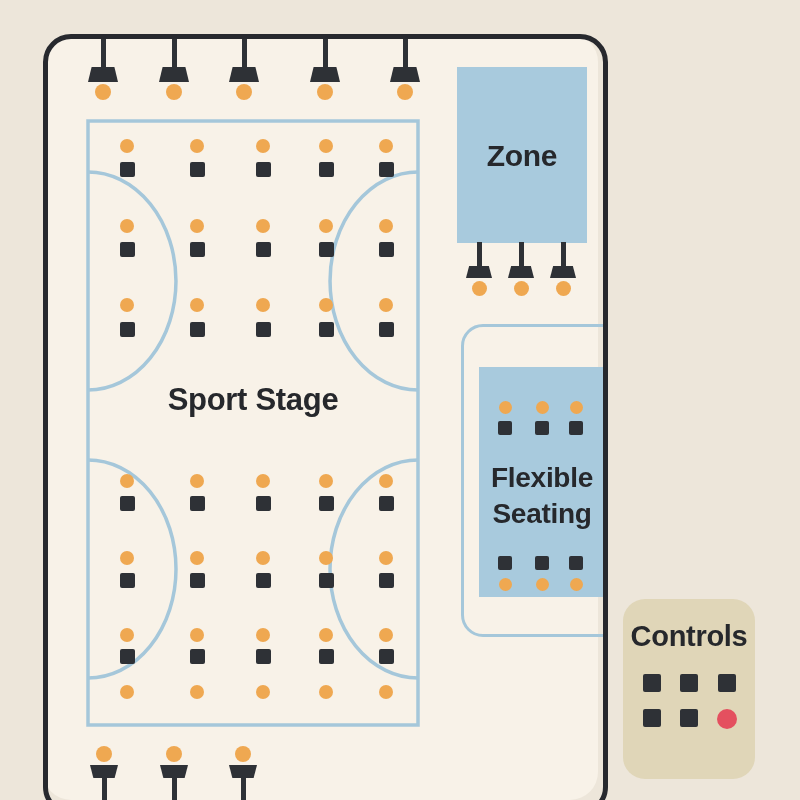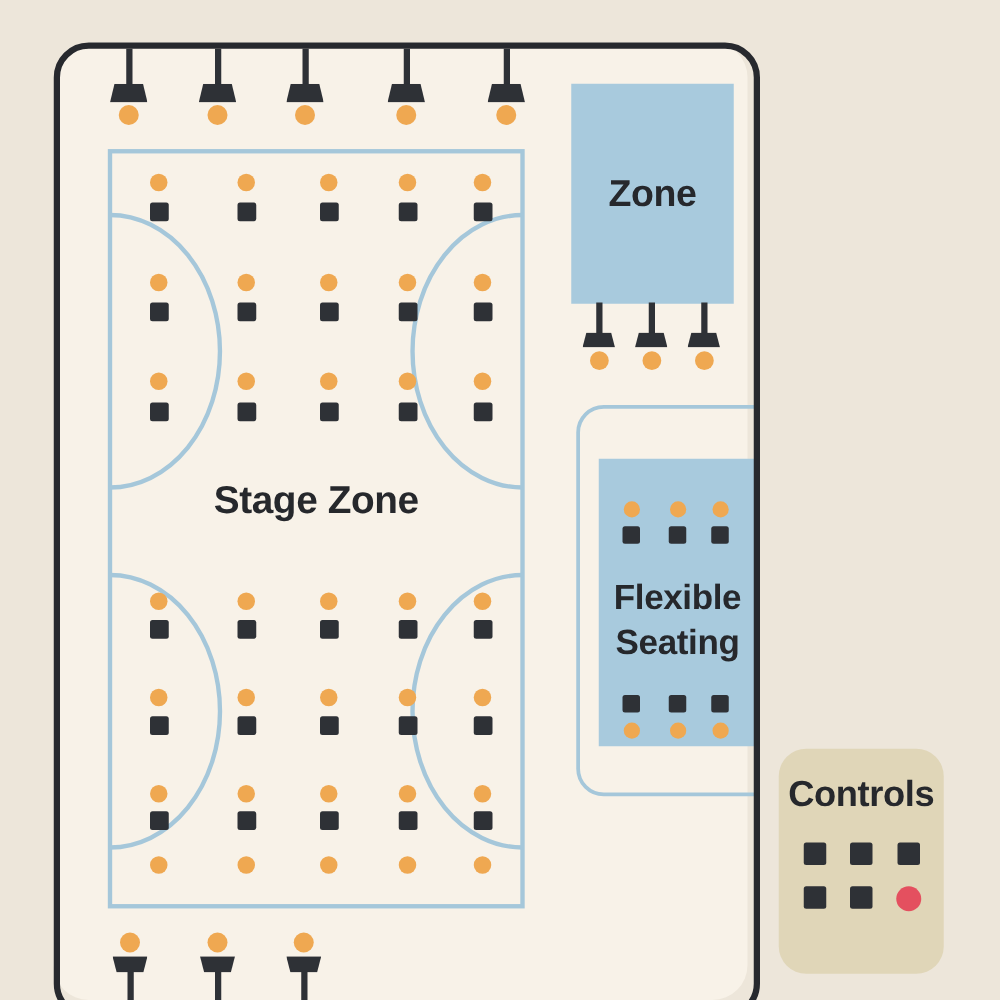--- a/index.html
+++ b/index.html
@@ -181,21 +181,21 @@
     </div>
   <div id="buttons-layer">
       <div class="sq" style="left: 643px; top: 674px; width: 18px; height: 18px; z-index: 15;"></div>
       <div class="sq" style="left: 680px; top: 674px; width: 18px; height: 18px; z-index: 15;"></div>
       <div class="sq" style="left: 718px; top: 674px; width: 18px; height: 18px; z-index: 15;"></div>
       <div class="sq" style="left: 643px; top: 709px; width: 18px; height: 18px; z-index: 15;"></div>
       <div class="sq" style="left: 680px; top: 709px; width: 18px; height: 18px; z-index: 15;"></div>
       <div class="dot red-ind" style="left: 717px; top: 709px; width: 20px; height: 20px; z-index: 15;"></div>
     </div>
 
-  <div class="zone-label lbl-sport">Stage Zone</div>
+  <div class="zone-label lbl-sport">Sport Stage</div>
   <div class="zone-label lbl-stage">Zone</div>
   <div class="zone-label lbl-flex">
     <span>Flexible</span><br>
     <span>Seating</span>
   </div>
   <div class="zone-label lbl-controls">Controls</div>
 
   <div class="abs hall-wall"></div>
 </div>
 

